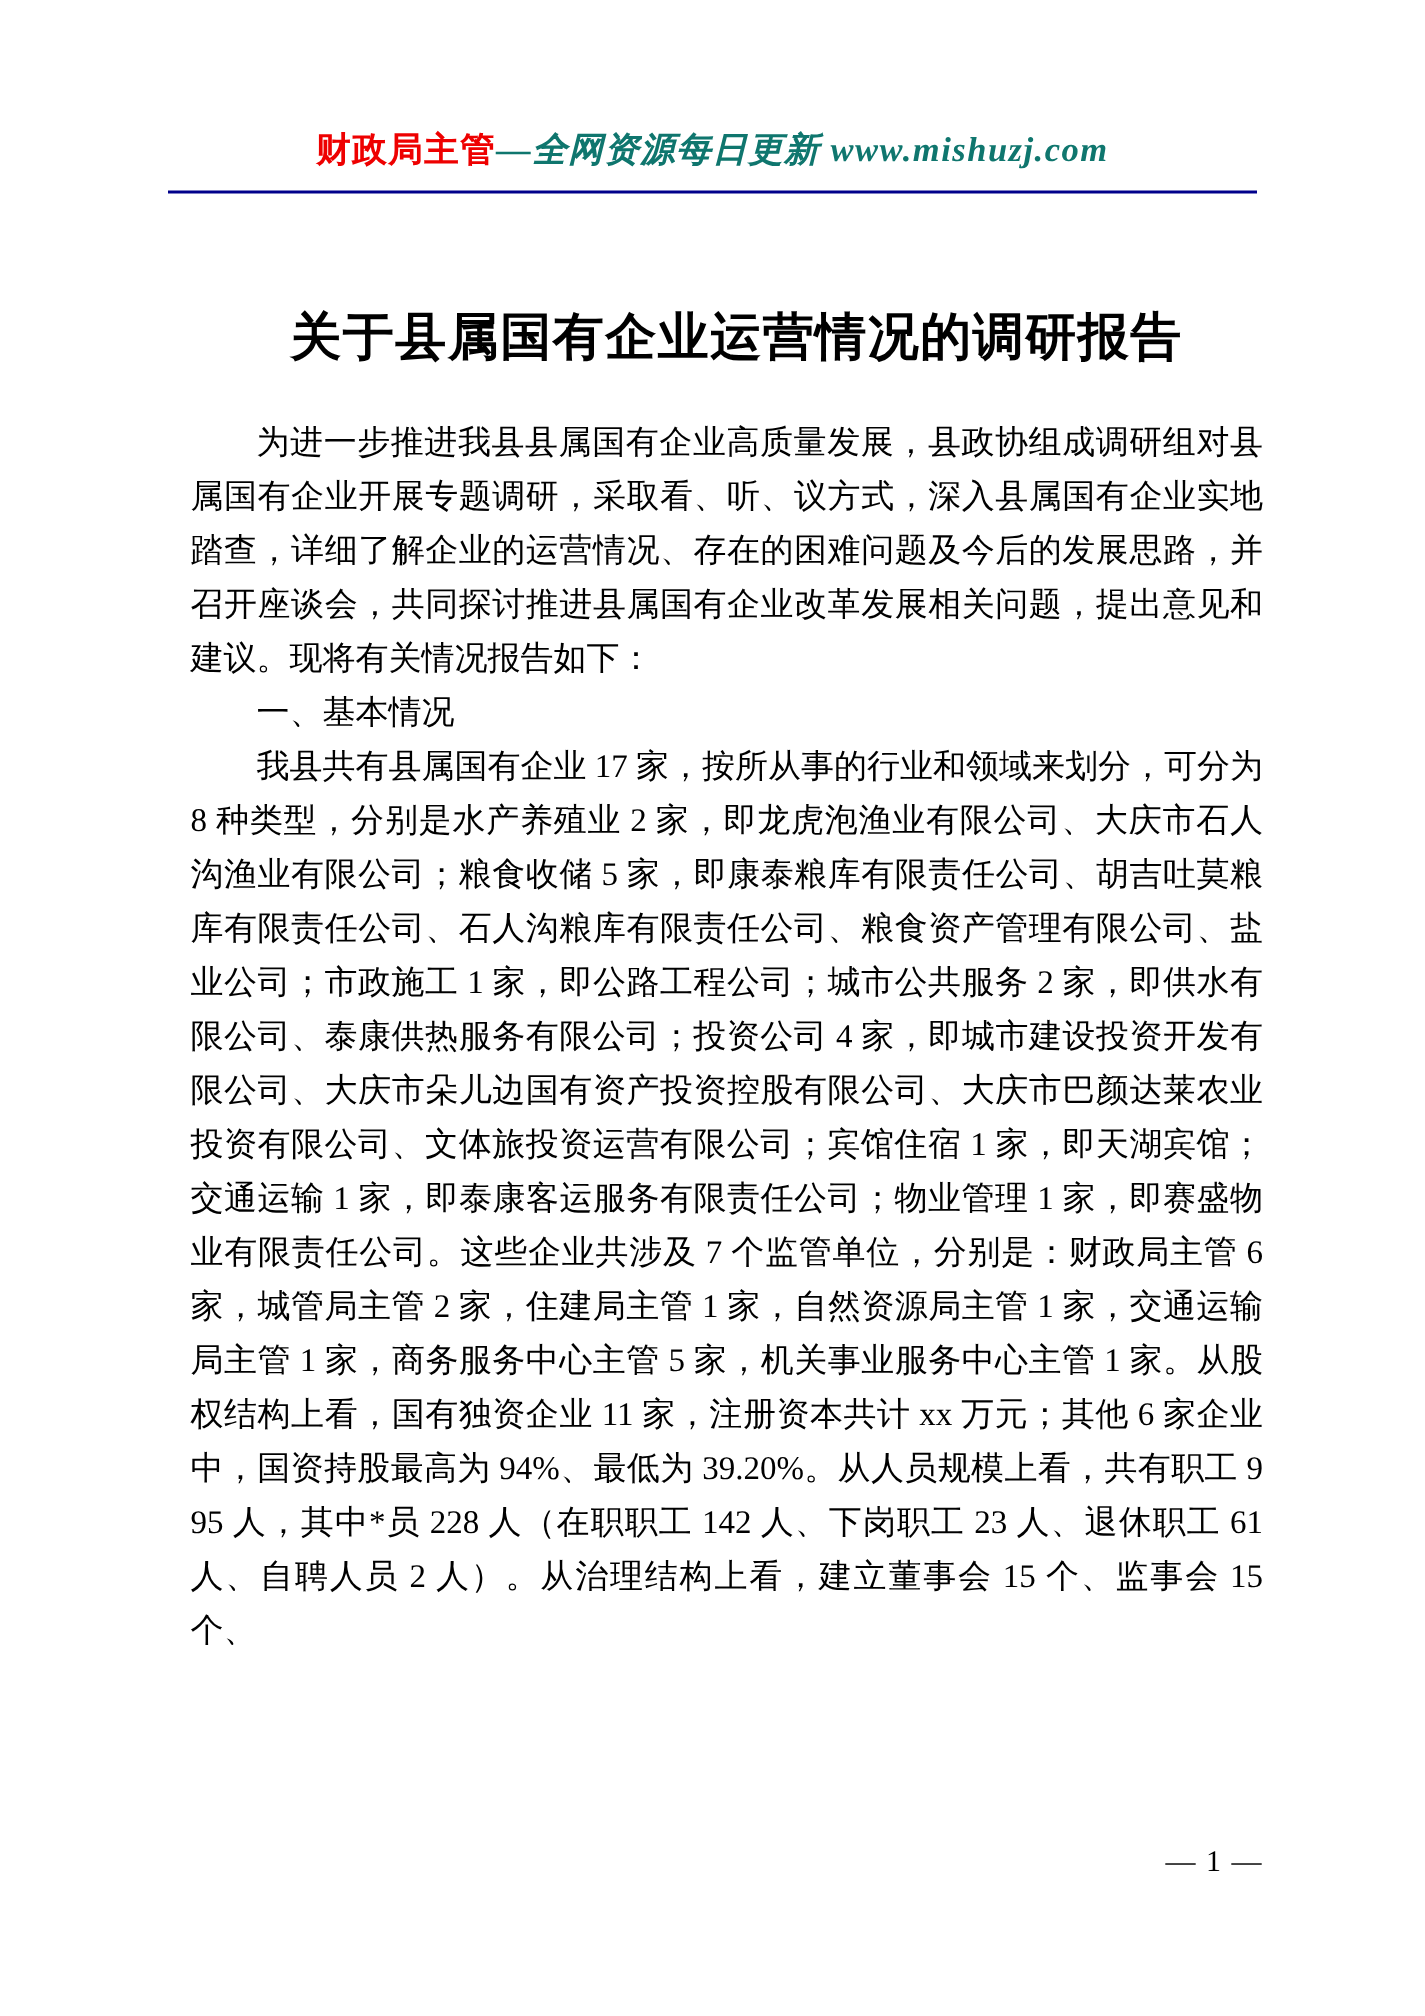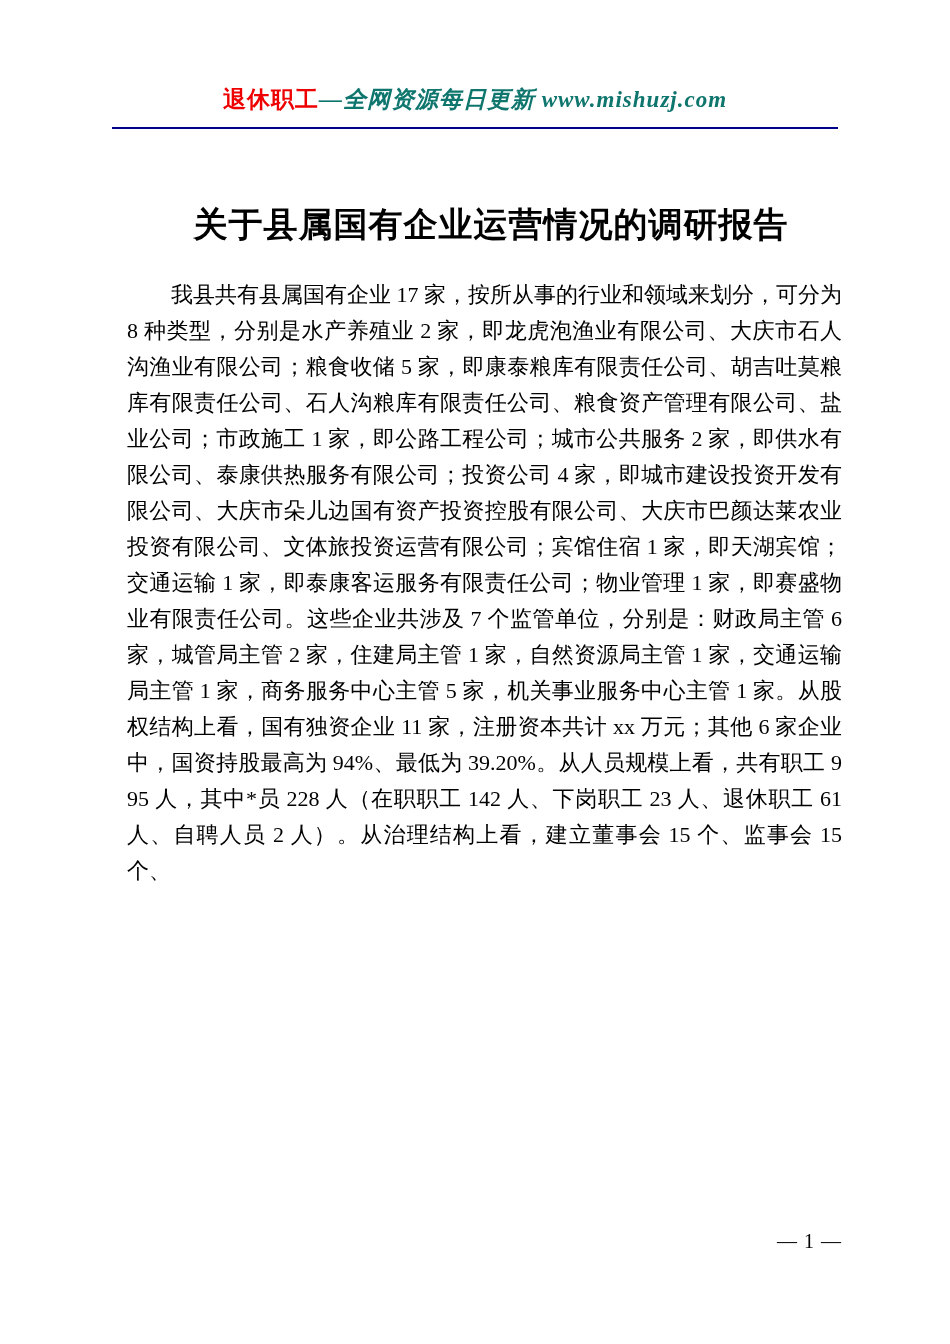--- a/index.html
+++ b/index.html
@@ -79,28 +79,30 @@
     font-size: 20px;
     letter-spacing: 1px;
   }
 </style>
 </head>
 <body>
 
 <div class="page">
 
   <div class="site-header">
-    <span class="brand">退休职工</span><span class="tagline">—全网资源每日更新 </span><span class="site-url">www.mishuzj.com</span>
+    <span class="brand">财政局主管</span><span class="tagline">—全网资源每日更新 </span><span class="site-url">www.mishuzj.com</span>
   </div>
 
   <div class="header-rule"></div>
 
   <h1 class="doc-title">关于县属国有企业运营情况的调研报告</h1>
 
   <div class="doc-body">
+    <p class="para">为进一步推进我县县属国有企业高质量发展，县政协组成调研组对县属国有企业开展专题调研，采取看、听、议方式，深入县属国有企业实地踏查，详细了解企业的运营情况、存在的困难问题及今后的发展思路，并召开座谈会，共同探讨推进县属国有企业改革发展相关问题，提出意见和建议。现将有关情况报告如下：</p>
+    <p class="para">一、基本情况</p>
     <p class="para">我县共有县属国有企业 17 家，按所从事的行业和领域来划分，可分为 8 种类型，分别是水产养殖业 2 家，即龙虎泡渔业有限公司、大庆市石人沟渔业有限公司；粮食收储 5 家，即康泰粮库有限责任公司、胡吉吐莫粮库有限责任公司、石人沟粮库有限责任公司、粮食资产管理有限公司、盐业公司；市政施工 1 家，即公路工程公司；城市公共服务 2 家，即供水有限公司、泰康供热服务有限公司；投资公司 4 家，即城市建设投资开发有限公司、大庆市朵儿边国有资产投资控股有限公司、大庆市巴颜达莱农业投资有限公司、文体旅投资运营有限公司；宾馆住宿 1 家，即天湖宾馆；交通运输 1 家，即泰康客运服务有限责任公司；物业管理 1 家，即赛盛物业有限责任公司。这些企业共涉及 7 个监管单位，分别是：财政局主管 6 家，城管局主管 2 家，住建局主管 1 家，自然资源局主管 1 家，交通运输局主管 1 家，商务服务中心主管 5 家，机关事业服务中心主管 1 家。从股权结构上看，国有独资企业 11 家，注册资本共计 xx 万元；其他 6 家企业中，国资持股最高为 94%、最低为 39.20%。从人员规模上看，共有职工 995 人，其中*员 228 人（在职职工 142 人、下岗职工 23 人、退休职工 61 人、自聘人员 2 人）。从治理结构上看，建立董事会 15 个、监事会 15 个、</p>
   </div>
 
   <div class="page-footer">
     <span>— 1 —</span>
   </div>
 
 </div>
 
 </body></html>

